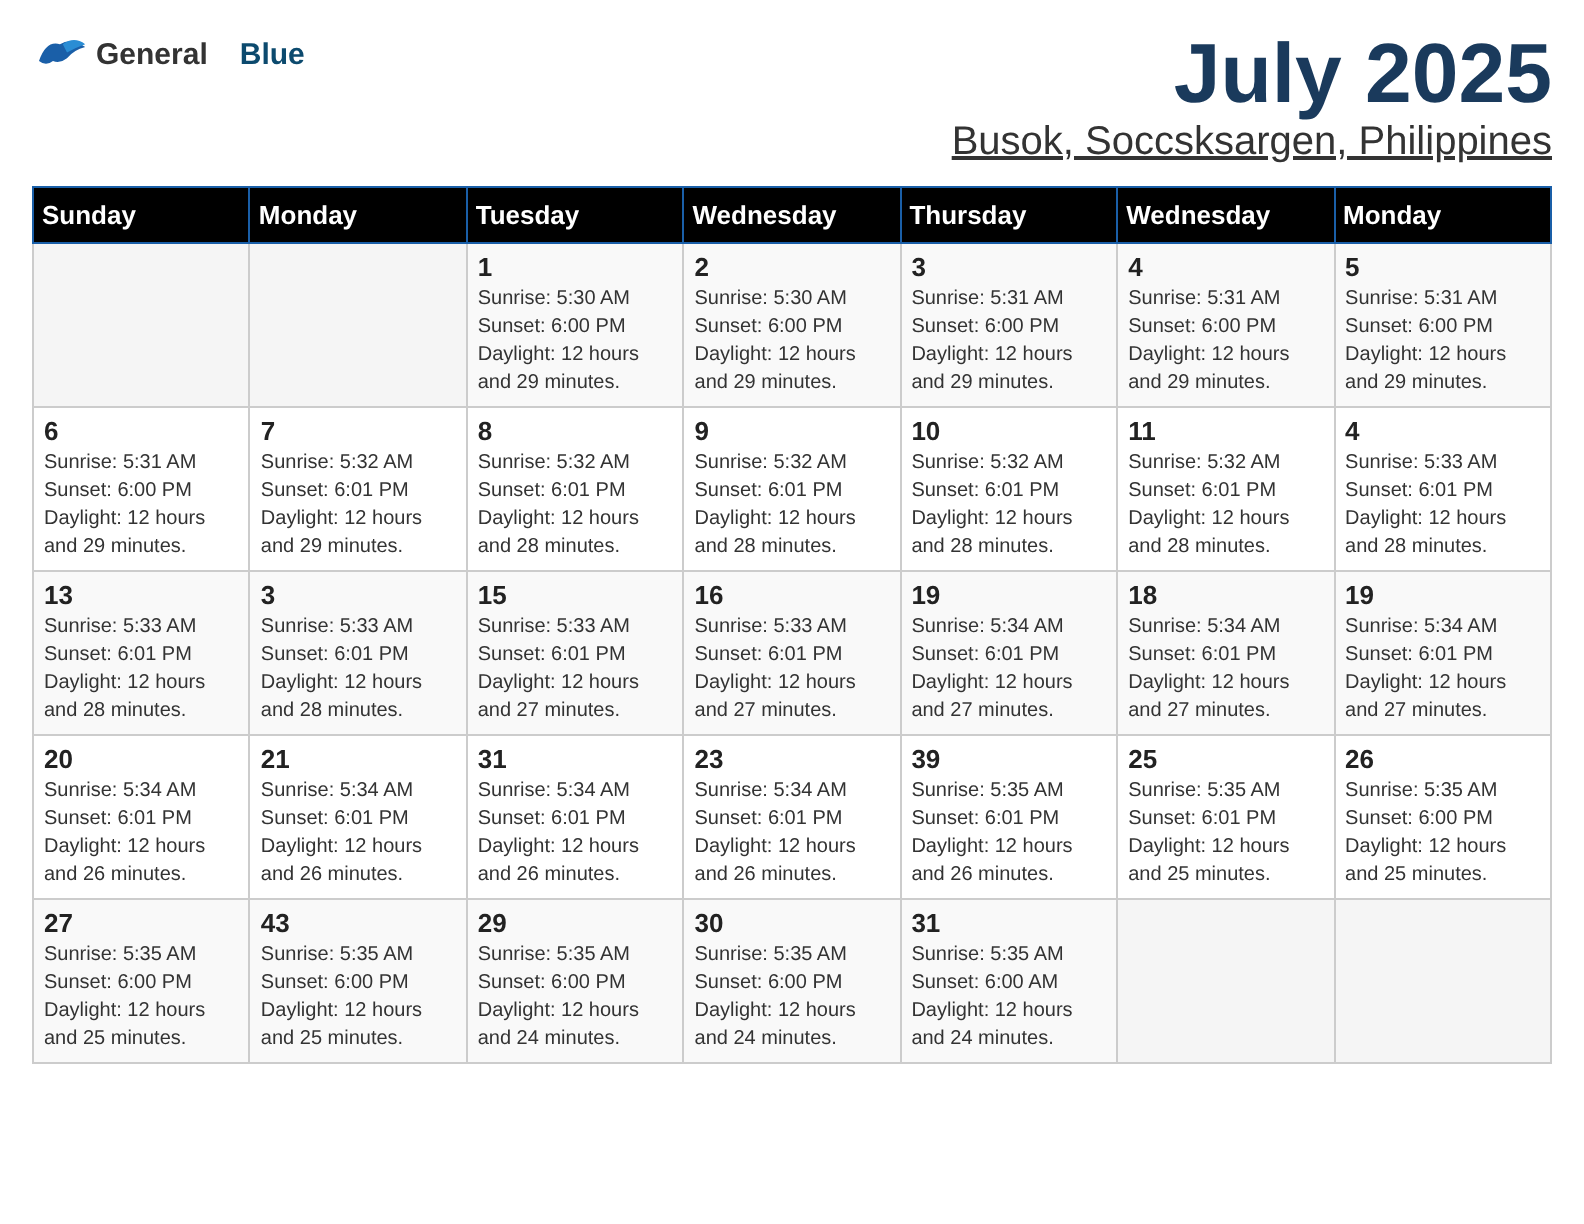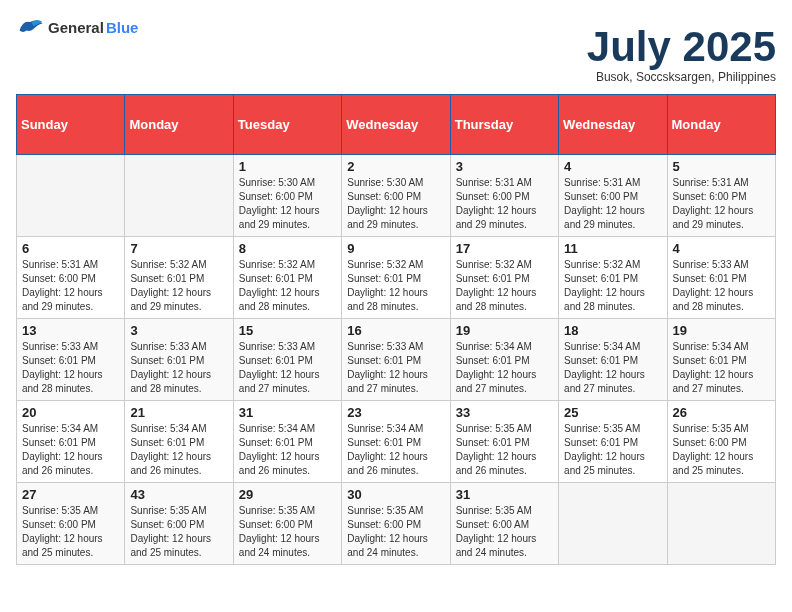--- a/index.html
+++ b/index.html
@@ -15,39 +15,39 @@
       justify-content: space-between;
       align-items: flex-start;
       margin-bottom: 10px;
     }
     .logo {
       display: flex;
       align-items: center;
       gap: 4px;
     }
     .logo-text-general { font-size: 15px; font-weight: bold; color: #333; }
-    .logo-text-blue { font-size: 15px; font-weight: bold; color: #3b82f6; }
+    .logo-text-blue { font-size: 15px; font-weight: bold; color: #0c4a6e; }
     .logo-bird {
       width: 28px;
       height: 22px;
     }
-    .title-block { text-align: right; margin-top: 10px; }
+    .title-block { text-align: right; }
     .month-title { font-size: 42px; font-weight: bold; color: #1a3a5c; line-height: 1; }
-    .location-title { font-size: 12px; color: #333; margin-top: 2px; }
+    .location-title { font-size: 20px; color: #333; margin-top: 2px; text-decoration: underline; }
     .calendar {
       width: 100%;
       border-collapse: collapse;
       border: 1px solid #ccc;
     }
     .calendar th {
-      background-color: #ef4444;
+      background-color: #000000;
       color: #fff;
       font-size: 13px;
       font-weight: bold;
-      padding: 22px 4px;
+      padding: 6px 4px;
       text-align: left;
       border: 1px solid #1a5fa8;
     }
     .calendar td {
       vertical-align: top;
       border: 1px solid #ccc;
       padding: 4px 5px;
       width: calc(100% / 7);
       min-height: 80px;
       background: #fff;
@@ -71,21 +71,21 @@
 </head>
 <body>
 
 <div class="header">
   <div class="logo">
     <svg class="logo-bird" viewBox="0 0 40 30" xmlns="http://www.w3.org/2000/svg">
       <path d="M5 20 Q10 5 20 8 Q28 3 38 10 Q30 12 25 18 Q20 22 15 20 Q10 24 5 20Z" fill="#1a5fa8"></path>
       <path d="M22 8 Q30 2 38 8 Q32 10 25 14Z" fill="#2a8dd4"></path>
     </svg>
     <div>
-      <div style="display:flex; gap:2px;">
+      <div style="display:flex; gap:16px;">
         <span class="logo-text-general">General</span>
         <span class="logo-text-blue">Blue</span>
       </div>
     </div>
   </div>
   <div class="title-block">
     <div class="month-title">July 2025</div>
     <div class="location-title">Busok, Soccsksargen, Philippines</div>
   </div>
 </div>
@@ -138,21 +138,21 @@
         </td>
         <td>
           <span class="day-num">8</span>
           <div class="day-info">Sunrise: 5:32 AM<br>Sunset: 6:01 PM<br>Daylight: 12 hours<br>and 28 minutes.</div>
         </td>
         <td>
           <span class="day-num">9</span>
           <div class="day-info">Sunrise: 5:32 AM<br>Sunset: 6:01 PM<br>Daylight: 12 hours<br>and 28 minutes.</div>
         </td>
         <td>
-          <span class="day-num">17</span>
+          <span class="day-num">10</span>
           <div class="day-info">Sunrise: 5:32 AM<br>Sunset: 6:01 PM<br>Daylight: 12 hours<br>and 28 minutes.</div>
         </td>
         <td>
           <span class="day-num">11</span>
           <div class="day-info">Sunrise: 5:32 AM<br>Sunset: 6:01 PM<br>Daylight: 12 hours<br>and 28 minutes.</div>
         </td>
         <td>
           <span class="day-num">4</span>
           <div class="day-info">Sunrise: 5:33 AM<br>Sunset: 6:01 PM<br>Daylight: 12 hours<br>and 28 minutes.</div>
         </td>
@@ -198,21 +198,21 @@
         </td>
         <td>
           <span class="day-num">31</span>
           <div class="day-info">Sunrise: 5:34 AM<br>Sunset: 6:01 PM<br>Daylight: 12 hours<br>and 26 minutes.</div>
         </td>
         <td>
           <span class="day-num">23</span>
           <div class="day-info">Sunrise: 5:34 AM<br>Sunset: 6:01 PM<br>Daylight: 12 hours<br>and 26 minutes.</div>
         </td>
         <td>
-          <span class="day-num">33</span>
+          <span class="day-num">39</span>
           <div class="day-info">Sunrise: 5:35 AM<br>Sunset: 6:01 PM<br>Daylight: 12 hours<br>and 26 minutes.</div>
         </td>
         <td>
           <span class="day-num">25</span>
           <div class="day-info">Sunrise: 5:35 AM<br>Sunset: 6:01 PM<br>Daylight: 12 hours<br>and 25 minutes.</div>
         </td>
         <td>
           <span class="day-num">26</span>
           <div class="day-info">Sunrise: 5:35 AM<br>Sunset: 6:00 PM<br>Daylight: 12 hours<br>and 25 minutes.</div>
         </td>

